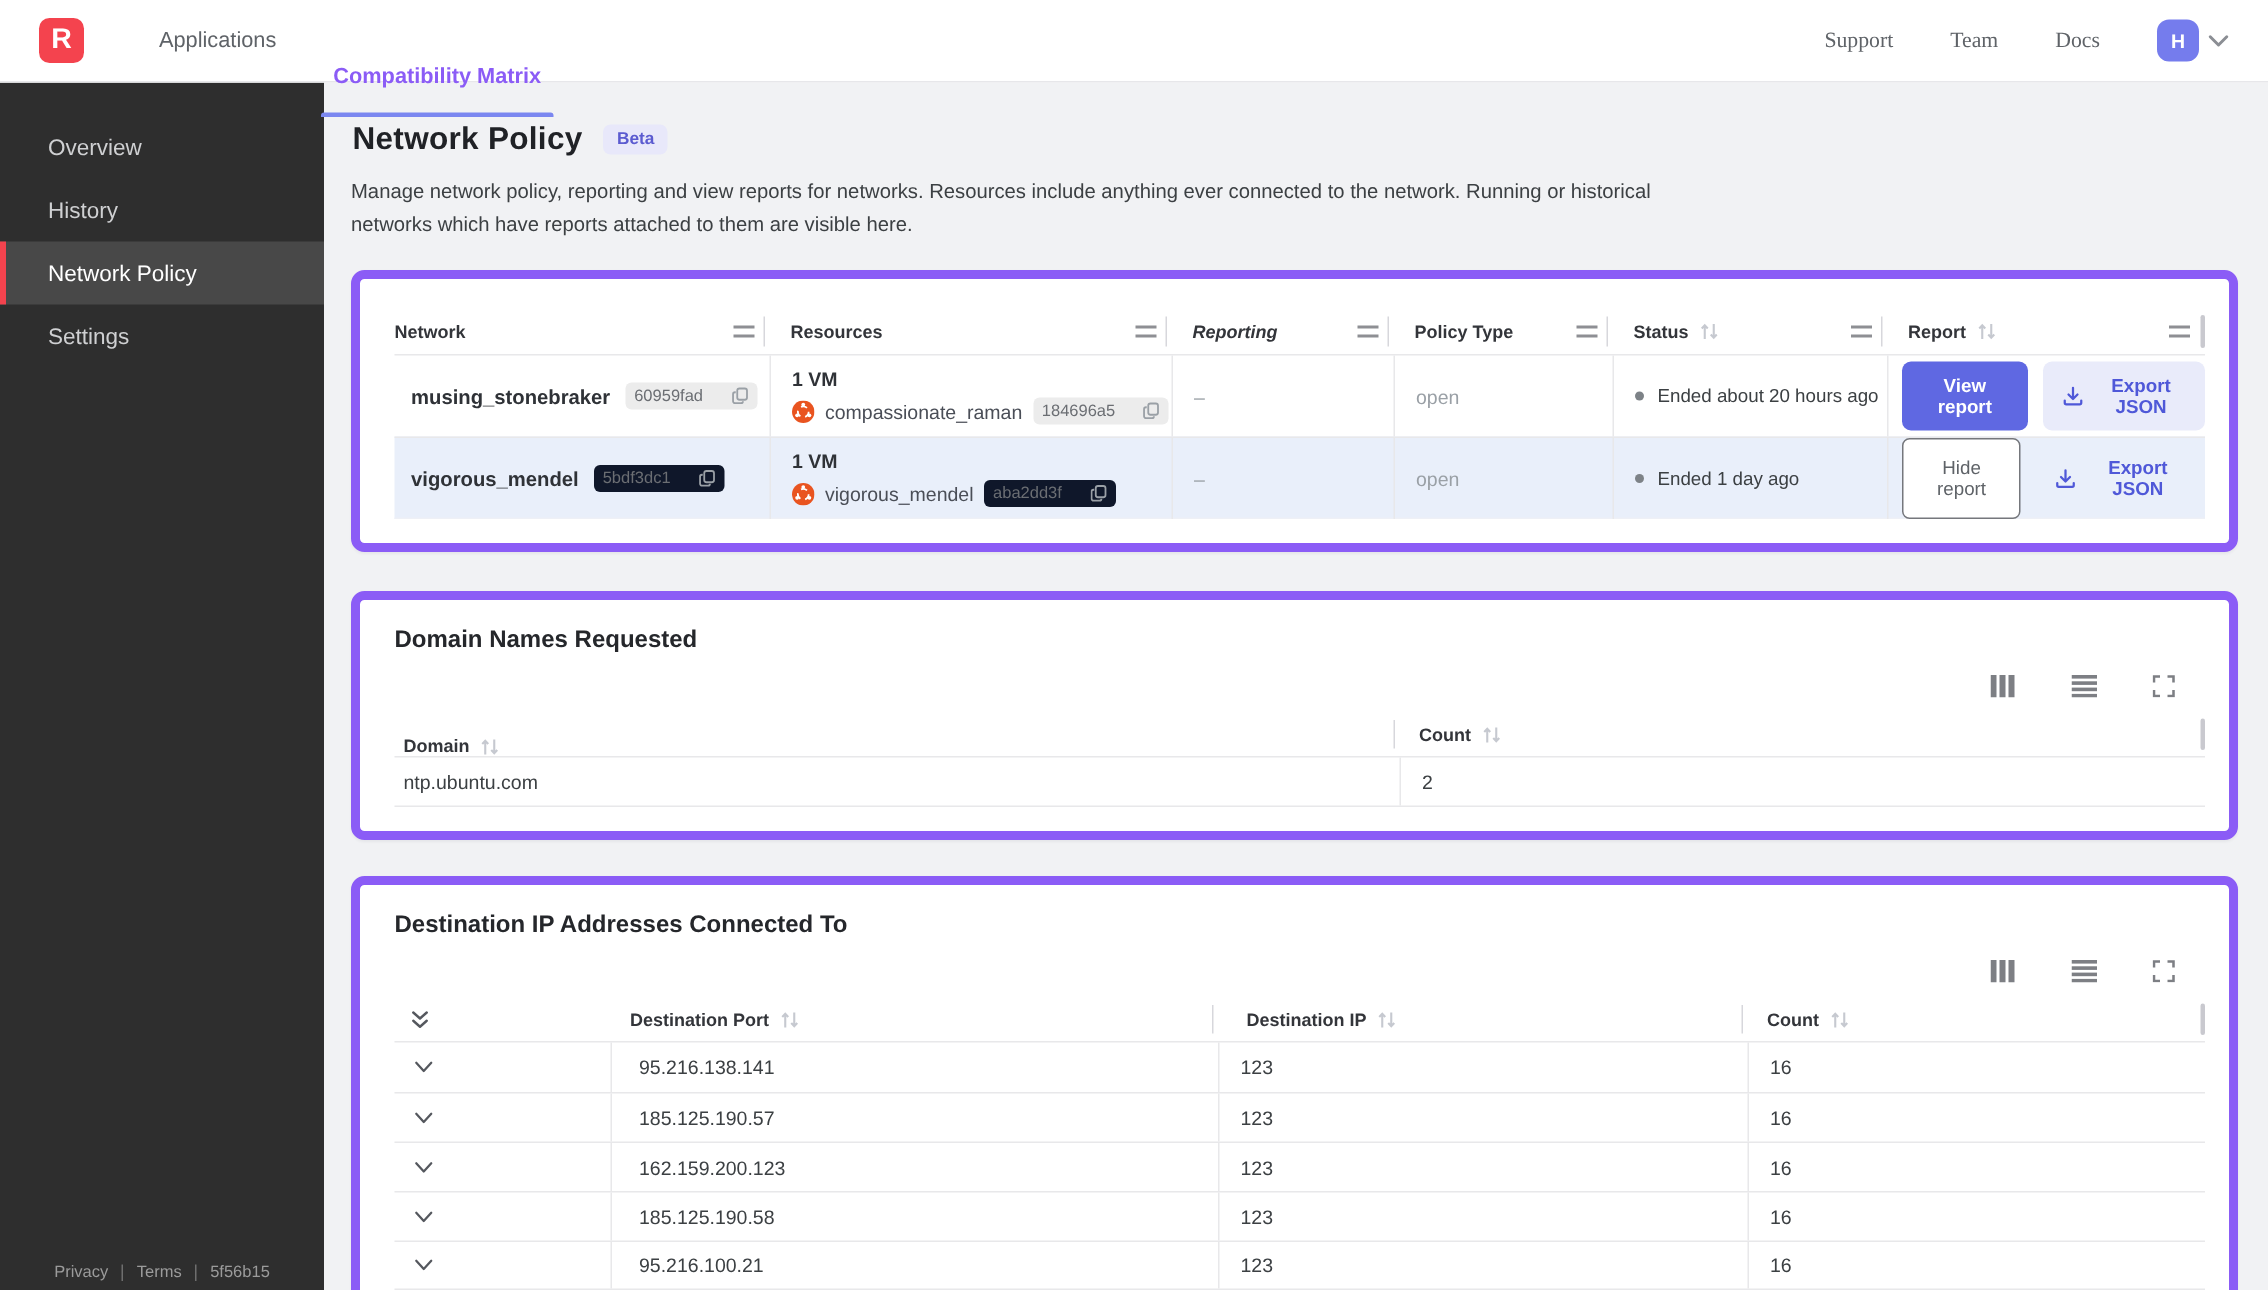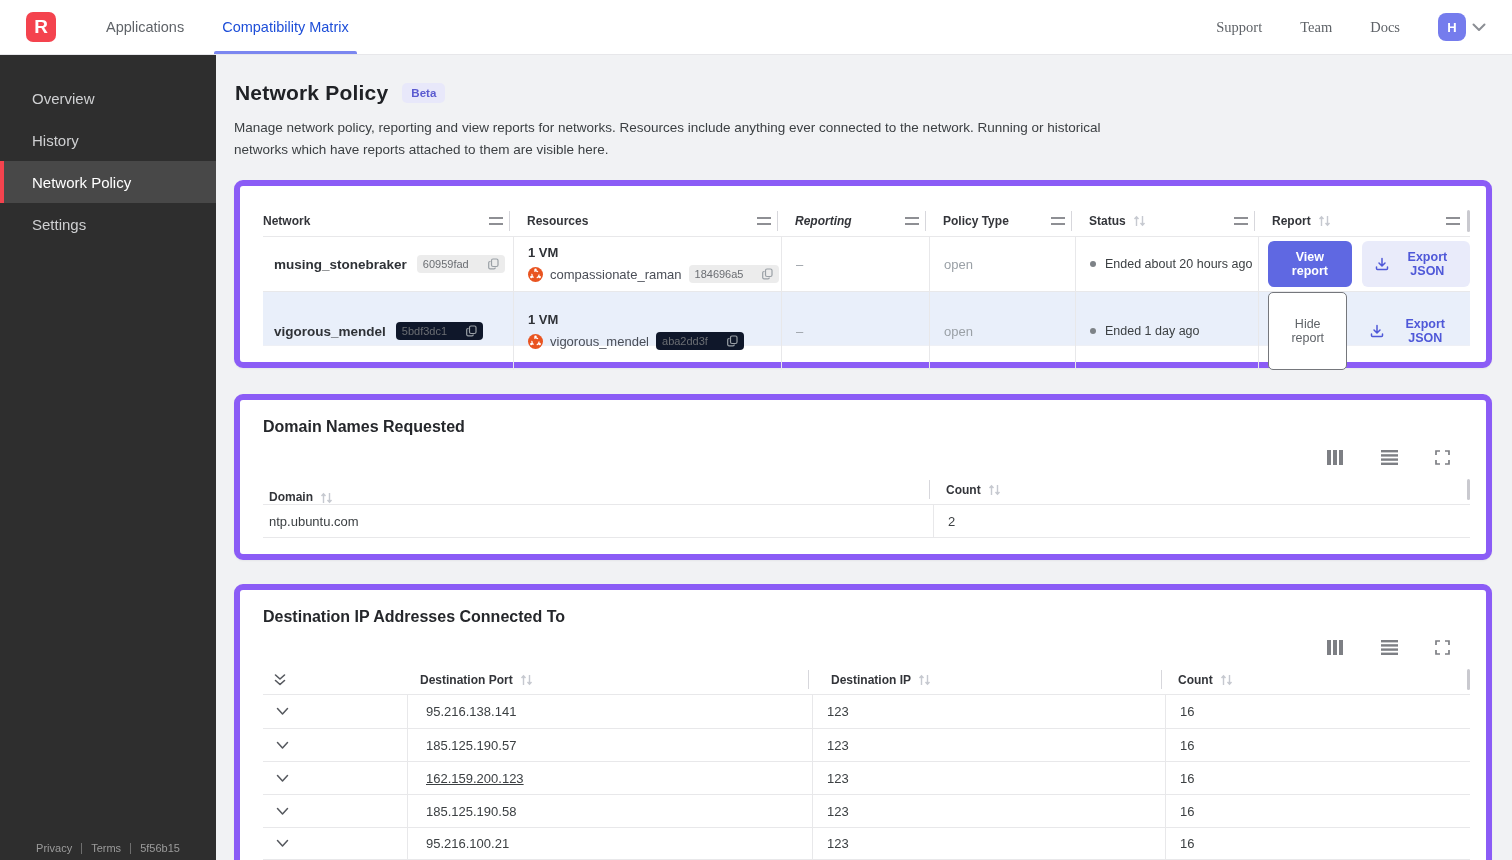--- a/index.html
+++ b/index.html
@@ -5,21 +5,21 @@
   * { margin:0; padding:0; box-sizing:border-box; }
   html,body { width:1512px; height:860px; overflow:hidden; font-family:"Liberation Sans",sans-serif; background:#f1f2f4; }
 
   
   .topnav { position:absolute; top:0; left:0; width:1512px; height:55px; background:#fff;
             border-bottom:1px solid #e7e7ea; display:flex; align-items:center; padding:0 26px; z-index:30; }
   .logo { width:30px; height:30px; border-radius:7px; background:#f4434e; color:#fff; font-weight:700;
           font-size:19px; display:flex; align-items:center; justify-content:center; }
   .nav-tabs { display:flex; height:100%; margin-left:48px; gap:34px; }
   .nav-tab { display:flex; align-items:center; height:100%; font-size:14.5px; color:#5f6368; position:relative; cursor:pointer; padding:0 2px; }
-  .nav-tab.active { color:#1d4ed8; font-weight:400; }
+  .nav-tab.active { color:#8b5cf6; font-weight:700;margin-top:24px; }
   .nav-tab.active::after { content:""; position:absolute; left:-6px; right:-6px; bottom:0; height:3px; background:#7b87f0; border-radius:2px 2px 0 0; }
   .nav-right { margin-left:auto; display:flex; align-items:center; gap:38px; }
   .nav-link { font-size:14.5px; color:#5f6368; cursor:pointer;font-family:Liberation Serif, serif; }
   .avatar-wrap { display:flex; align-items:center; gap:6px; }
   .avatar { width:28px; height:28px; border-radius:8px; background:#757ced; color:#fff; font-size:13px; font-weight:700;
             display:flex; align-items:center; justify-content:center; }
 
   
   .sidebar { position:absolute; top:55px; left:0; width:216px; height:805px; background:#2e2e2e; padding-top:22px; }
   .side-item { height:42px; display:flex; align-items:center; padding-left:28px; font-size:15px; color:#cfd0d2;
@@ -67,21 +67,21 @@
   .res-cell { flex-direction:column; align-items:flex-start !important; justify-content:center; gap:5px; }
   .vm-count { font-weight:700; color:#2f3237; }
   .res-line { display:flex; align-items:center; gap:7px; color:#4a4e57; }
   .muted { color:#9aa0a6; }
   .status-line { display:flex; align-items:center; gap:9px; font-size:12.5px; color:#3c4043; }
   .status-dot { width:6px; height:6px; border-radius:50%; background:#7d8287; }
   .report-cell { gap:10px; }
   .btn-primary { background:#5f68e2; color:#fff; border:none; font-family:inherit; font-size:12.5px; font-weight:600;
                  padding:9px 14px; border-radius:6px; cursor:pointer; }
   .btn-outline { background:#fff; color:#5f6368; border:1px solid #75777c; font-family:inherit; font-size:12.5px;
-                 padding:24px 12px; border-radius:5px; cursor:pointer; }
+                 padding:12px 12px; border-radius:5px; cursor:pointer; }
   .btn-export { display:inline-flex; align-items:center; gap:9px; background:#e9ebfa; border:none; color:#4f58d8;
                 font-family:inherit; font-size:12.5px; font-weight:600; padding:9px 13px; border-radius:6px; cursor:pointer; }
   .btn-export.ghost { background:transparent; }
 
   
   .dom-grid { grid-template-columns:670px 1fr; }
   .dom-row { height:33px; border-bottom:1px solid #e8e8ea; }
 
   
   .ip-grid { grid-template-columns:144px 405px 353px 1fr; }
@@ -436,21 +436,21 @@
       <div class="tcell bordered" data-interactable="false" style="padding-left:18px;">185.125.190.57</div>
       <div class="tcell bordered" data-interactable="false">123</div>
       <div class="tcell bordered" data-interactable="false">16</div>
     </div>
     <div class="trow ip-grid ip-row" data-interactable="true">
       <div class="tcell expander" data-interactable="true">
           <svg width="13" height="9" viewBox="0 0 13 9">
             <path d="M1.5 1.5 L6.5 7 L11.5 1.5" fill="none" stroke="#55585e" stroke-width="1.5" stroke-linecap="round" stroke-linejoin="round"></path>
           </svg>
         </div>
-      <div class="tcell bordered" data-interactable="false" style="padding-left:18px;text-decoration:underline;">162.159.200.123</div>
+      <div class="tcell bordered" data-interactable="false" style="padding-left:18px;">162.159.200.123</div>
       <div class="tcell bordered" data-interactable="false">123</div>
       <div class="tcell bordered" data-interactable="false">16</div>
     </div>
     <div class="trow ip-grid ip-row" data-interactable="true">
       <div class="tcell expander" data-interactable="true">
           <svg width="13" height="9" viewBox="0 0 13 9">
             <path d="M1.5 1.5 L6.5 7 L11.5 1.5" fill="none" stroke="#55585e" stroke-width="1.5" stroke-linecap="round" stroke-linejoin="round"></path>
           </svg>
         </div>
       <div class="tcell bordered" data-interactable="false" style="padding-left:18px;">185.125.190.58</div>

